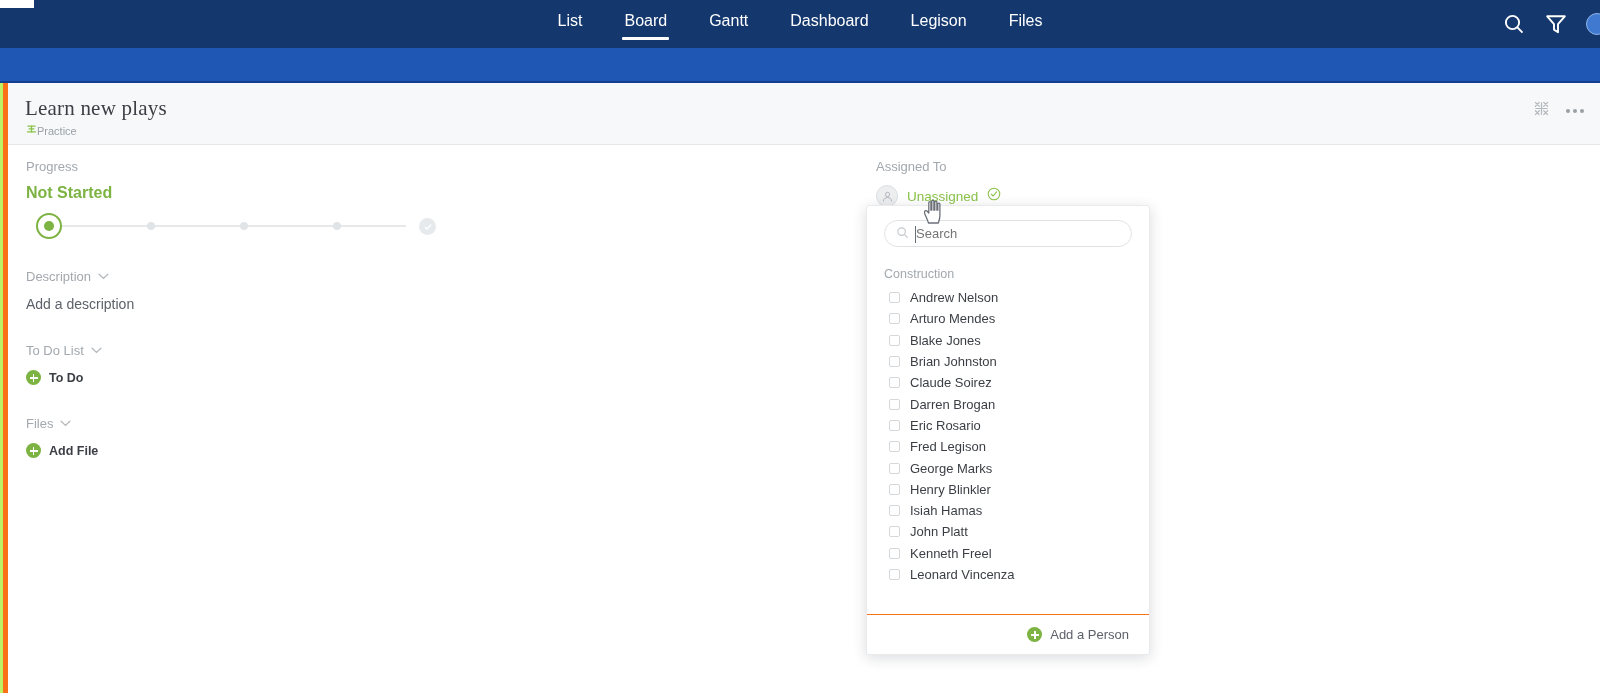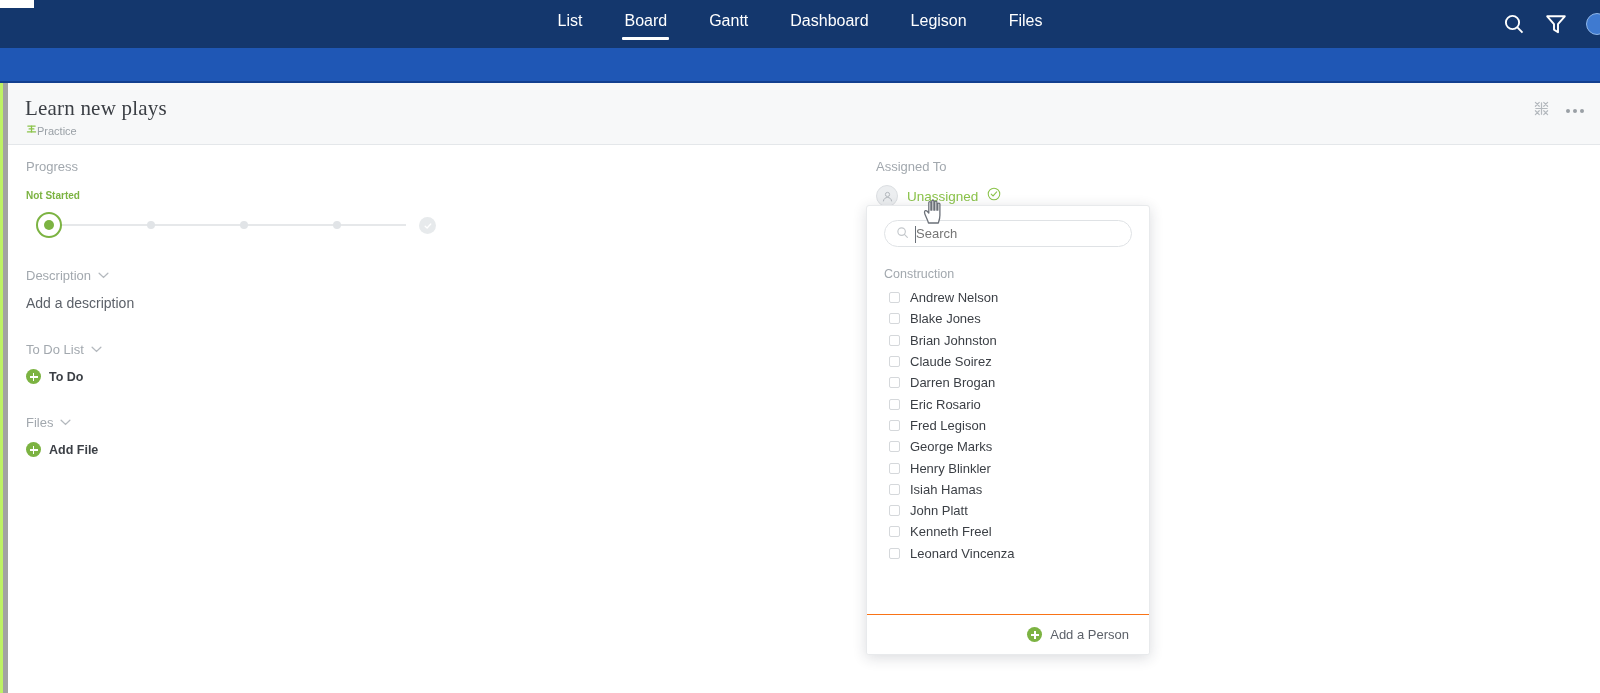--- a/index.html
+++ b/index.html
@@ -48,21 +48,21 @@
     background:#1f57b5; z-index:19;
   }
   .bluebar-edge {
     position:absolute; left:0; top:81px; width:1600px; height:2px;
     background:#123f8f; z-index:19;
   }
 
   
   .panel {
     position:absolute; left:3px; top:83px; width:1597px; height:610px;
-    background:#ffffff; border-left:5px solid #a3a3a3;
+    background:#ffffff; border-left:5px solid #f97316;
     z-index:5;
   }
   .task-header {
     position:absolute; left:0; top:0; width:1592px; height:62px;
     background:#f7f8f9; border-bottom:1px solid #e4e7ea;
   }
   .task-title {
     position:absolute; left:17px; top:13px;
     font-family:"Liberation Serif", serif;
     font-size:21px; color:#3b3f45; letter-spacing:.2px;
@@ -82,21 +82,21 @@
   
   .col-left { position:absolute; left:18px; top:76px; width:830px; }
   .field-label {
     font-size:13px; color:#a2a8ae; font-weight:400;
     display:flex; align-items:center; gap:7px;
   }
   .chev { display:inline-block; }
   .chev svg { display:block; }
 
   .progress-status {
-    margin-top:16px; font-size:10px; font-weight:bold; color:#7cb342;
+    margin-top:10px; font-size:16px; font-weight:bold; color:#7cb342;
   }
   .progress-track {
     position:relative; margin-top:12px; width:392px; height:24px;
   }
   .progress-line {
     position:absolute; left:12px; right:12px; top:11px;
     height:2px; background:#e6e8ea;
   }
   .pnode {
     position:absolute; top:8px; width:8px; height:8px; border-radius:50%;
@@ -377,20 +377,24 @@
       </div>
     </div>
     <div class="dd-group">Construction</div>
     <div class="dd-list">
         <div class="dd-item">
           <span class="cbx"></span>
           <span>Andrew Nelson</span>
         </div>
         <div class="dd-item">
           <span class="cbx"></span>
+          <span>Arturo Mendes</span>
+        </div>
+        <div class="dd-item">
+          <span class="cbx"></span>
           <span>Blake Jones</span>
         </div>
         <div class="dd-item">
           <span class="cbx"></span>
           <span>Brian Johnston</span>
         </div>
         <div class="dd-item">
           <span class="cbx"></span>
           <span>Claude Soirez</span>
         </div>

